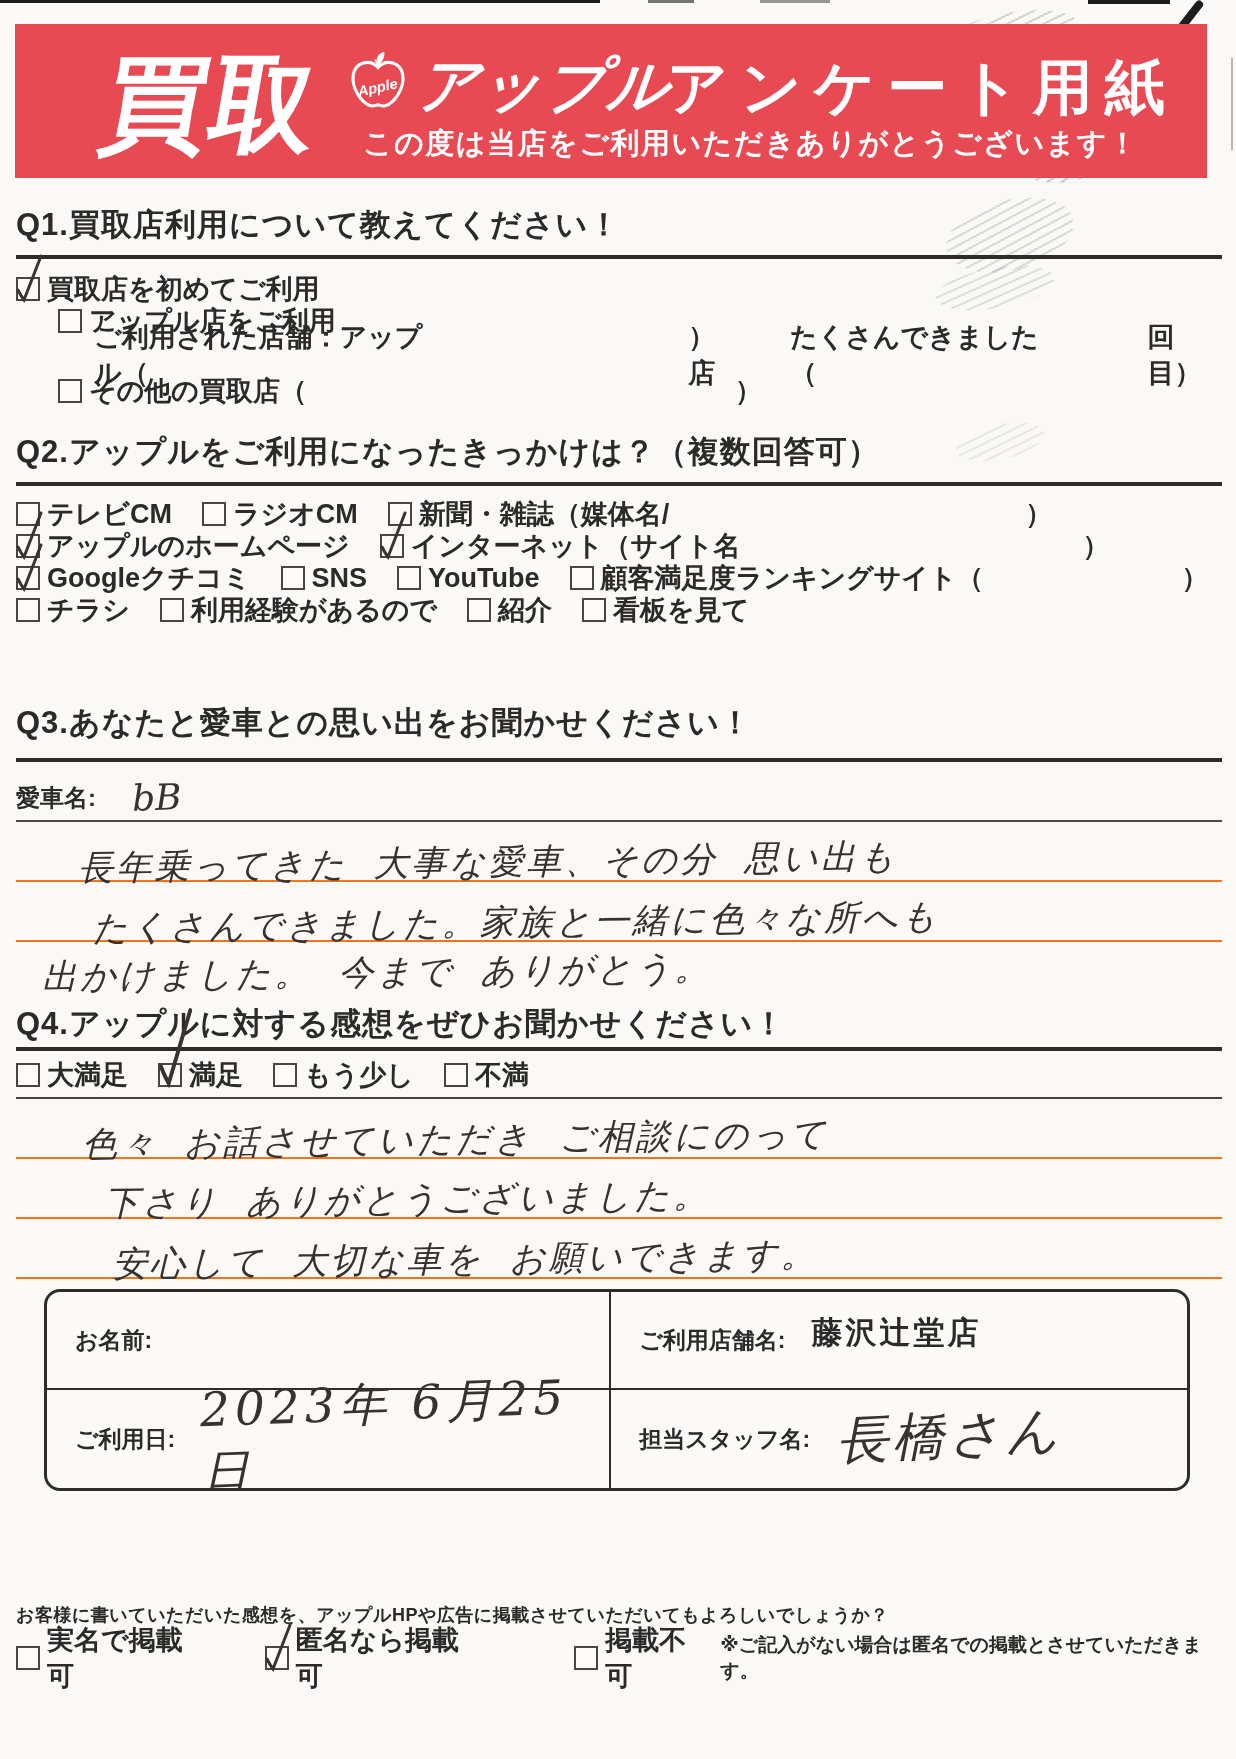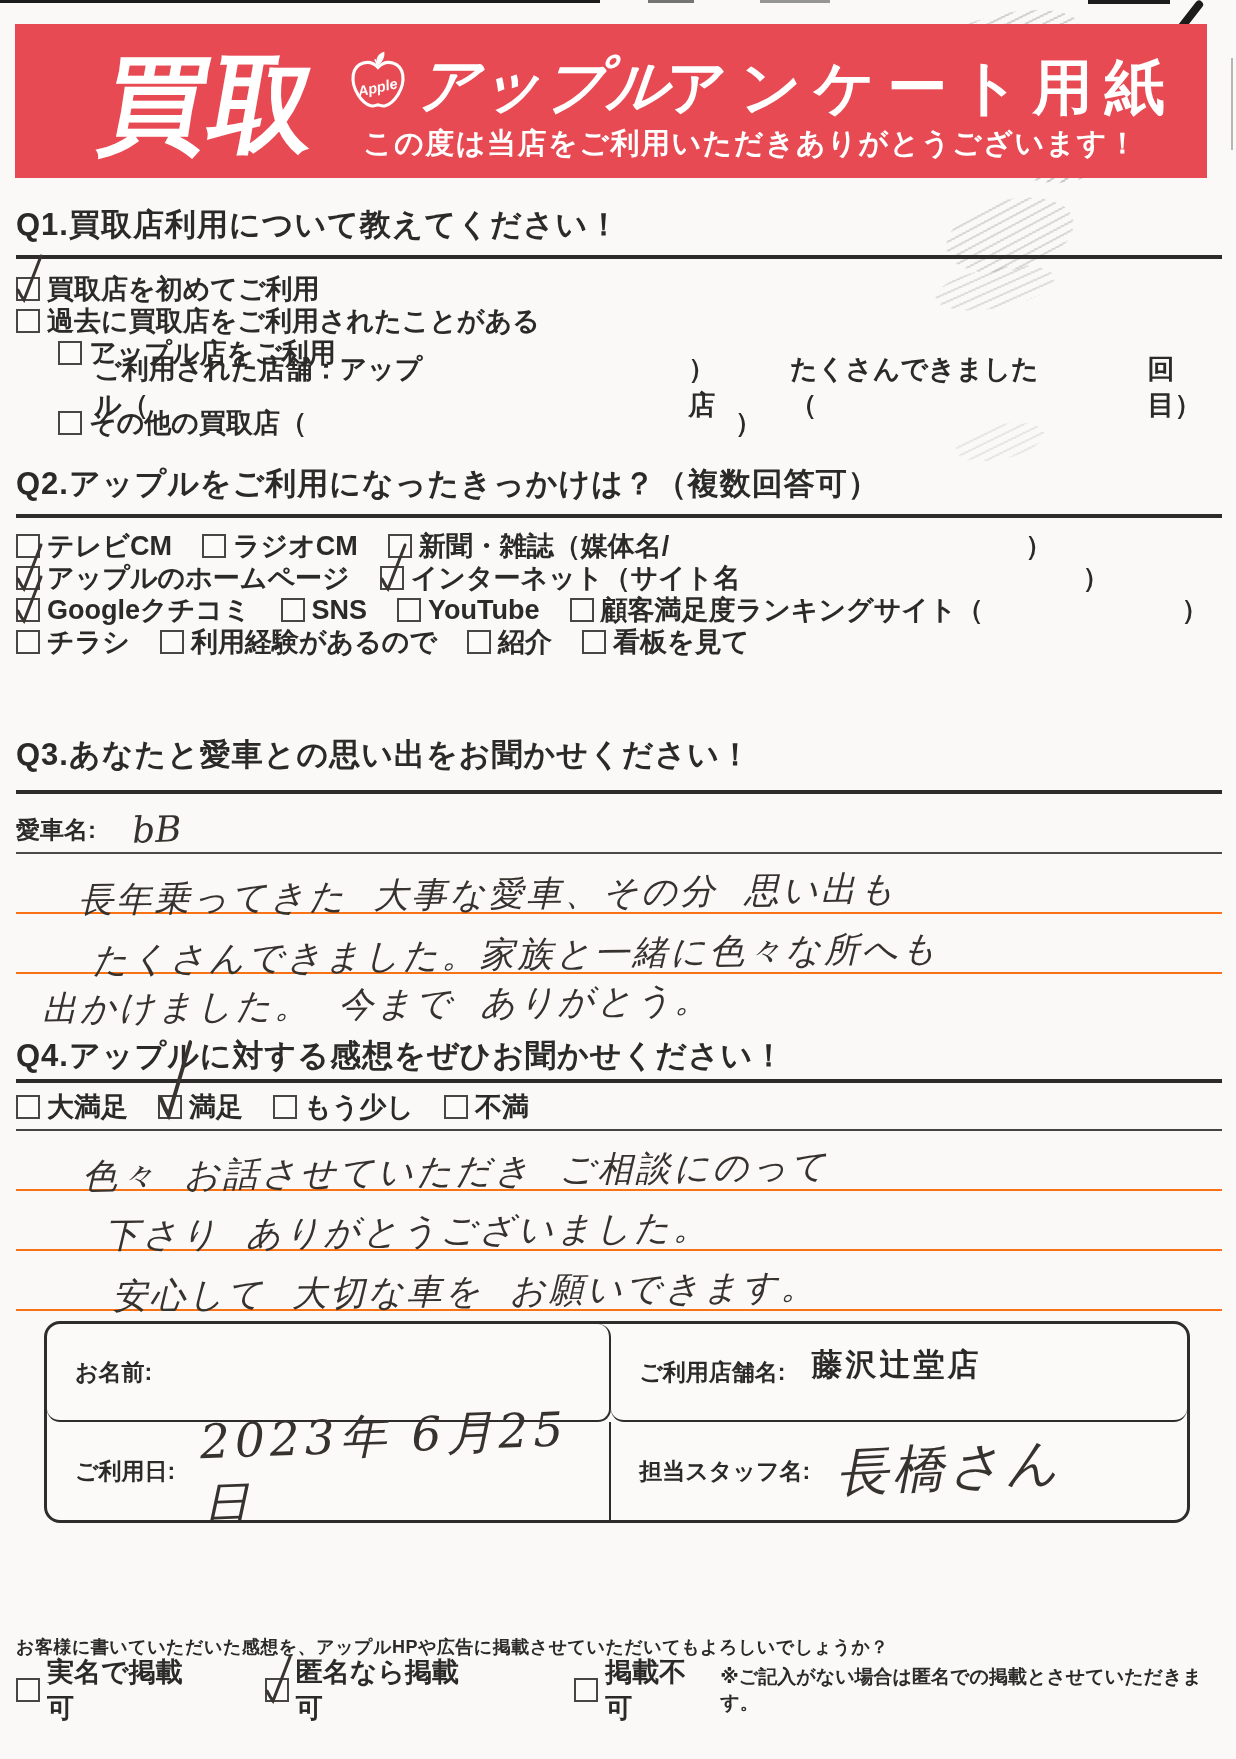--- a/index.html
+++ b/index.html
@@ -41,21 +41,21 @@
   .wrow.noline{border-bottom:none;height:54px;}
   .wrow .hand{position:absolute;bottom:-6px;font-size:35px;letter-spacing:3px;word-spacing:12px;
     transform:rotate(-.8deg);white-space:nowrap;}
   .warea{border-top:2px solid #454443;}
   
   .info-table{margin-top:10px;width:1140px;margin-left:28px;height:196px;border:3px solid #2e2d2c;
     border-radius:16px;overflow:hidden;display:grid;grid-template-columns:49.5% 50.5%;grid-template-rows:50% 50%;
     background:#fbfaf8;}
   .cell{display:flex;align-items:center;padding-left:28px;gap:26px;}
   .cell.bR{border-right:2.5px solid #2e2d2c;}
-  .cell.bB{border-bottom:2.5px solid #2e2d2c;border-radius:13px;}
+  .cell.bB{border-bottom:2.5px solid #2e2d2c;}
   .cell-label{font-size:23px;font-weight:600;flex:none;}
   .store-val{font-size:31px;font-weight:700;letter-spacing:3px;margin-top:-14px;}
   .date-val{font-size:47px;letter-spacing:5px;transform:rotate(-2deg);margin-top:-8px;}
   .staff-val{font-size:52px;letter-spacing:4px;transform:rotate(-3deg);margin-top:-6px;}
   
   .permission-q{font-size:18px;font-weight:700;letter-spacing:.5px;}
   .perm-row{display:flex;align-items:center;margin-top:14px;font-size:27px;font-weight:600;height:34px;justify-content:center;}
   .perm-note{font-size:19px;font-weight:700;margin-left:12px;}
 </style>
 </head>
@@ -91,24 +91,20 @@
   <div class="qhead" style="margin-top:26px;">Q1.買取店利用について教えてください！</div>
   <div style="margin-top:14px;">
     <div class="row">
       <span class="cb checked">
           <svg class="tick" viewBox="0 0 30 52" preserveAspectRatio="none">
             <path d="M4 38 Q7 44 10 48 L27 4" fill="none" stroke="#38342f" stroke-width="3" stroke-linecap="round"></path>
           </svg>
         </span>
       <span>買取店を初めてご利用</span>
     </div>
-    <div class="row">
-      <span class="cb"></span>
-      <span>過去に買取店をご利用されたことがある</span>
-    </div>
     <div class="row" style="padding-left:42px;">
       <span class="cb"></span>
       <span>アップル店をご利用</span>
     </div>
     <div class="row" style="padding-left:78px;height:36px;">
       <span>ご利用された店舗：アップル（</span>
       <span class="sp" style="width:242px;"></span>
       <span>）店</span>
       <span class="sp" style="width:52px;"></span>
       <span>たくさんできました（</span>

